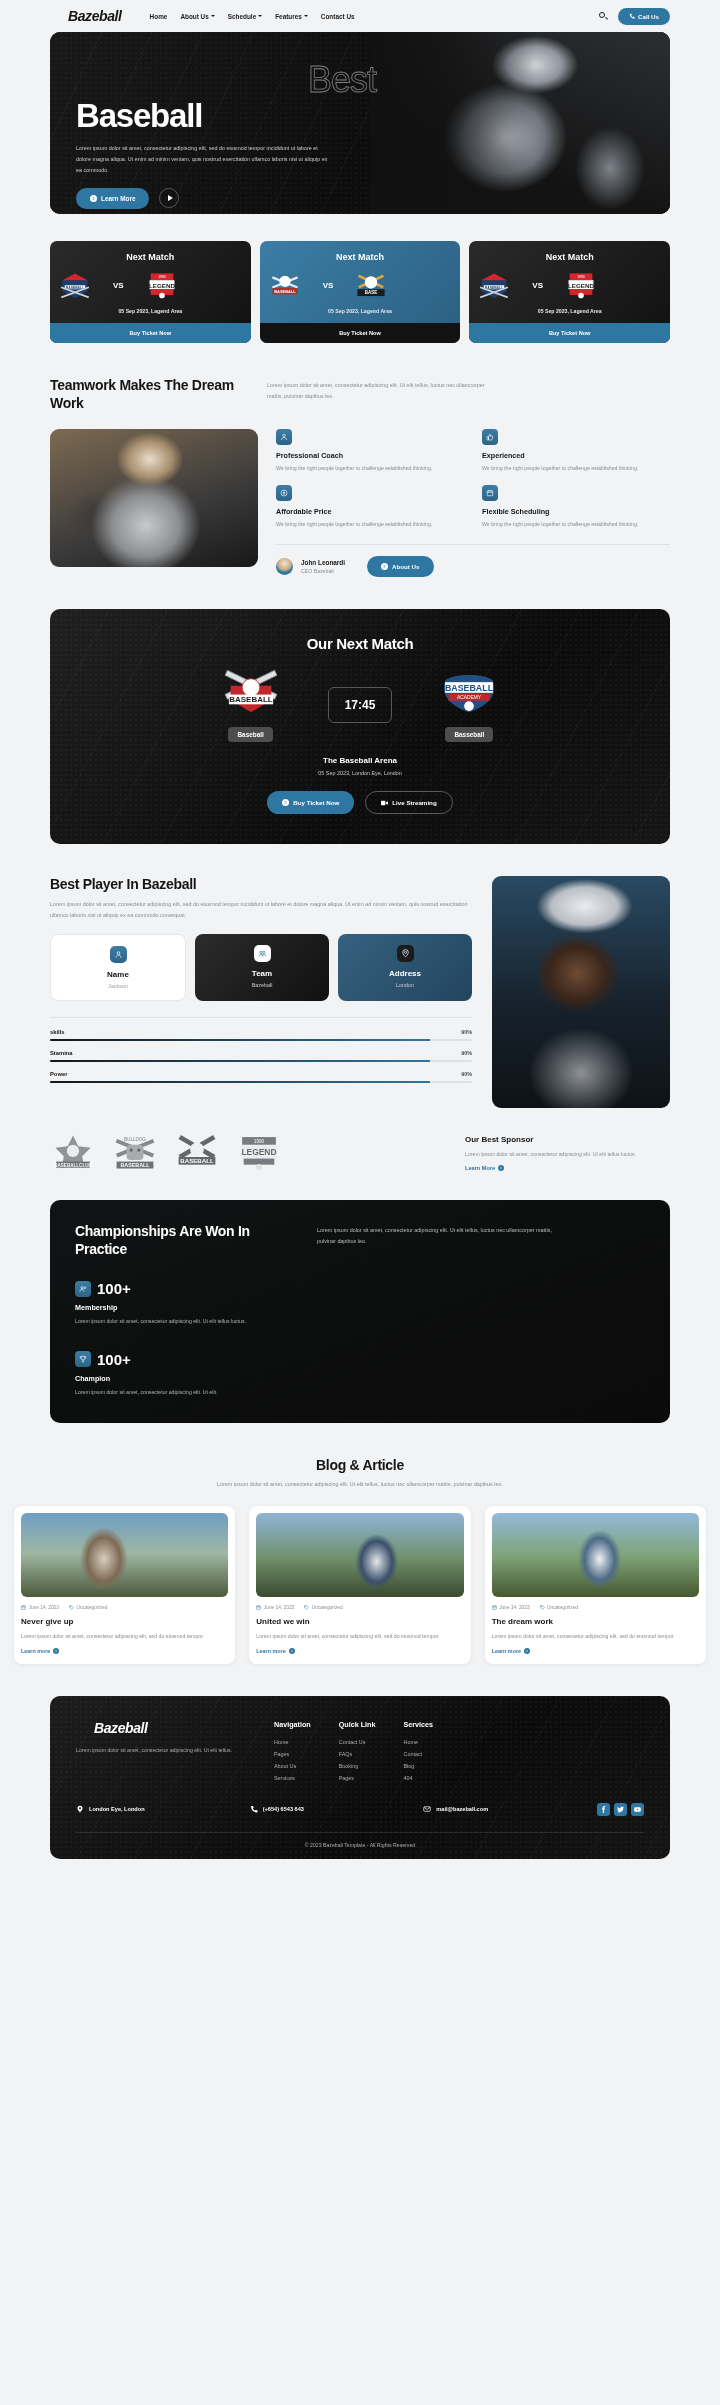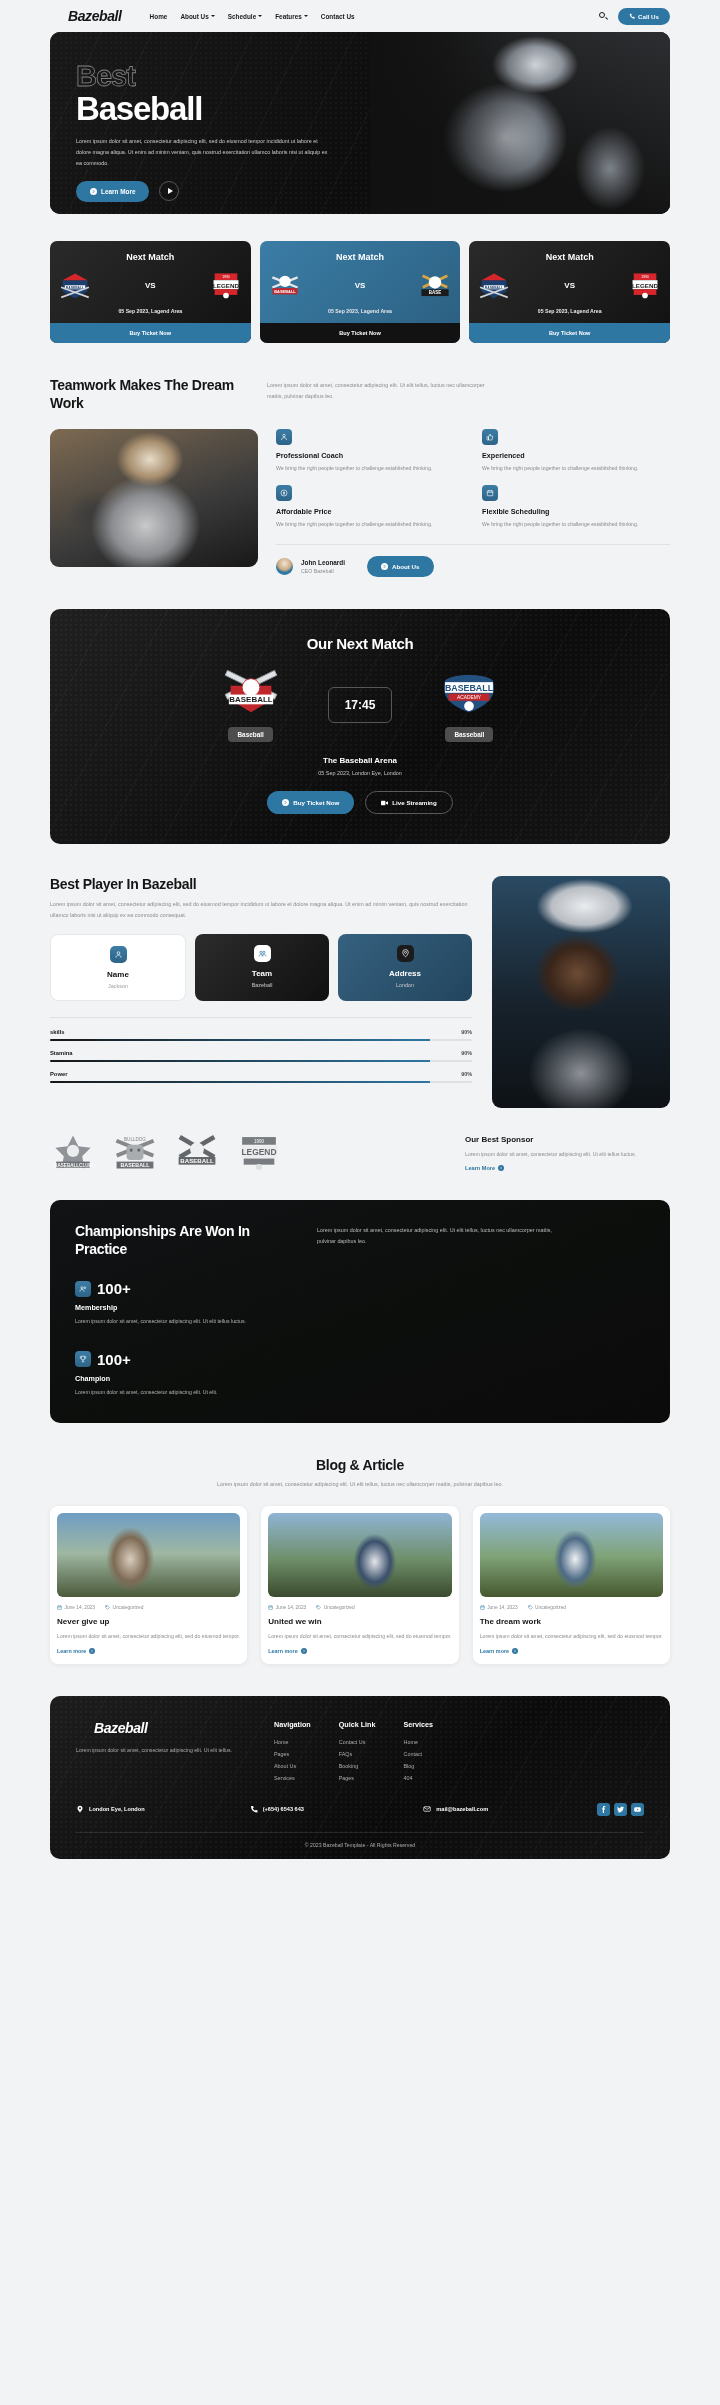--- a/index.html
+++ b/index.html
@@ -39,37 +39,37 @@
   }
   .hero-photo { position:absolute; right:0; top:0; width:300px; height:182px;
     background:
       radial-gradient(ellipse 60px 40px at 55% 18%, #cfd3d8 0%, #8e949c 45%, rgba(30,30,30,0) 72%),
       radial-gradient(ellipse 80px 70px at 45% 58%, #b9bec5 0%, #6e747c 50%, rgba(25,25,25,0) 78%),
       radial-gradient(ellipse 50px 60px at 80% 75%, #7d838b 0%, rgba(20,20,20,0) 70%),
       linear-gradient(200deg, #2c2e31 0%, #131313 65%);
   }
   .hero-photo:after{content:"";position:absolute;inset:0;background:linear-gradient(90deg,#111 0%,rgba(17,17,17,.75) 22%,rgba(17,17,17,0) 55%);}
   .hero-content { position:absolute; left:26px; top:30px; width:300px; z-index:3; }
-  .h-outline { font-size:29px; font-weight:700; letter-spacing:-1px; line-height:1;
-    color:transparent; -webkit-text-stroke:0.8px rgba(255,255,255,.45); }
+  .h-outline { font-size:36px; font-weight:400; letter-spacing:-1px; line-height:1;
+    color:transparent;text-align:right; -webkit-text-stroke:0.8px rgba(255,255,255,.45); }
   .h-solid { font-size:33px; font-weight:800; letter-spacing:-1.2px; line-height:1.05; color:#fff; margin-top:1px; }
   .hero-p { font-size:5.4px; line-height:2.05; color:#c9cacc; margin-top:9px; width:252px; }
   .hero-btns { display:flex; align-items:center; gap:10px; margin-top:12px; }
   .btn-learn { background:#2f77a3; color:#fff; font-size:6.4px; font-weight:700; padding:7px 14px; border-radius:20px; display:flex; align-items:center; gap:4px; border:none; cursor:pointer; }
   .play { width:20px;height:20px;border-radius:50%;border:1.5px solid rgba(255,255,255,.28); display:flex;align-items:center;justify-content:center; }
   .play i { width:0;height:0;border-left:5px solid #fff;border-top:3.5px solid transparent;border-bottom:3.5px solid transparent; margin-left:1.5px;}
 
   
   .matches { display:flex; gap:9px; margin:27px auto 0; width:620px; }
   .mcard { flex:1; border-radius:7px; overflow:hidden; position:relative; }
   .mcard.dark { background:linear-gradient(135deg,#2a2a2a,#111); }
   .mcard.blue { background:linear-gradient(135deg,#3b7da6,#2b5f80); }
   .mcard-body { padding:11px 8px 9px; position:relative; z-index:2; }
   .mcard h4 { color:#fff; font-size:9px; font-weight:800; text-align:center; }
-  .mrow { display:flex; align-items:center; justify-content:space-between; gap:21px; margin-top:8px; }
+  .mrow { display:flex; align-items:center; justify-content:flex-start; gap:21px; margin-top:8px; }
   .mvs { color:#fff; font-size:8px; font-weight:800; }
   .mdate { color:#e7e9ea; font-size:5.2px; font-weight:700; text-align:center; margin-top:8px; }
   .mbtn { display:block; width:100%; text-align:center; font-size:5.6px; font-weight:700; padding:7px 0; border:none; cursor:pointer; }
   .mcard.dark .mbtn { background:#2f77a3; color:#fff; }
   .mcard.blue .mbtn { background:#121212; color:#fff; }
   .team-logo { width:34px; height:30px; position:relative; }
 
   
   .sec-teamwork { width:620px; margin:34px auto 0; }
   .tw-head { display:flex; align-items:flex-start; gap:22px; }
@@ -168,21 +168,21 @@
   .ch-head p { color:#b9bbbd; font-size:5.4px; line-height:2; width:240px; margin-top:3px; }
   .ch-stats { display:flex; gap:24px; margin-top:22px;flex-direction:column; }
   .ch-stat { flex:1; }
   .ch-ic { width:16px;height:16px;border-radius:4px;background:linear-gradient(#3c7da5,#2e6488); display:flex;align-items:center;justify-content:center; }
   .ch-num { color:#fff; font-size:15px; font-weight:800; display:inline-block; margin-left:6px; vertical-align:middle; }
   .ch-icrow { display:flex; align-items:center; }
   .ch-lbl { color:#fff; font-size:7.2px; font-weight:800; margin-top:6px; }
   .ch-d { color:#b1b3b5; font-size:5.2px; line-height:1.95; margin-top:4px; }
 
   
-  .bl { width:620px; margin:34px auto 0; }
+  .bl { width:692px; margin:34px auto 0; }
   .bl h2 { font-size:14px; font-weight:800; text-align:center; letter-spacing:-0.3px; }
   .bl > p { font-size:5.4px; line-height:2; color:#8a8d91; text-align:center; margin:6px auto 0; width:290px; }
   .bl-grid { display:flex; gap:14px; margin-top:16px; }
   .bcard { flex:1; background:#fff; border-radius:8px; padding:7px 7px 10px; box-shadow:0 1px 5px rgba(0,0,0,.07); }
   .bimg { height:84px; border-radius:6px; overflow:hidden; }
   .bimg.i1 { background:
       radial-gradient(ellipse 30px 40px at 40% 55%, #d9cdbc 0%, #7d6a55 55%, rgba(40,40,40,0) 80%),
       linear-gradient(180deg,#6f9ec4 0%,#9fb7a2 48%,#4b5a3b 100%); }
   .bimg.i2 { background:
       radial-gradient(ellipse 26px 34px at 58% 58%, #e3e6ea 0%, #3a4f6b 60%, rgba(30,30,30,0) 82%),

